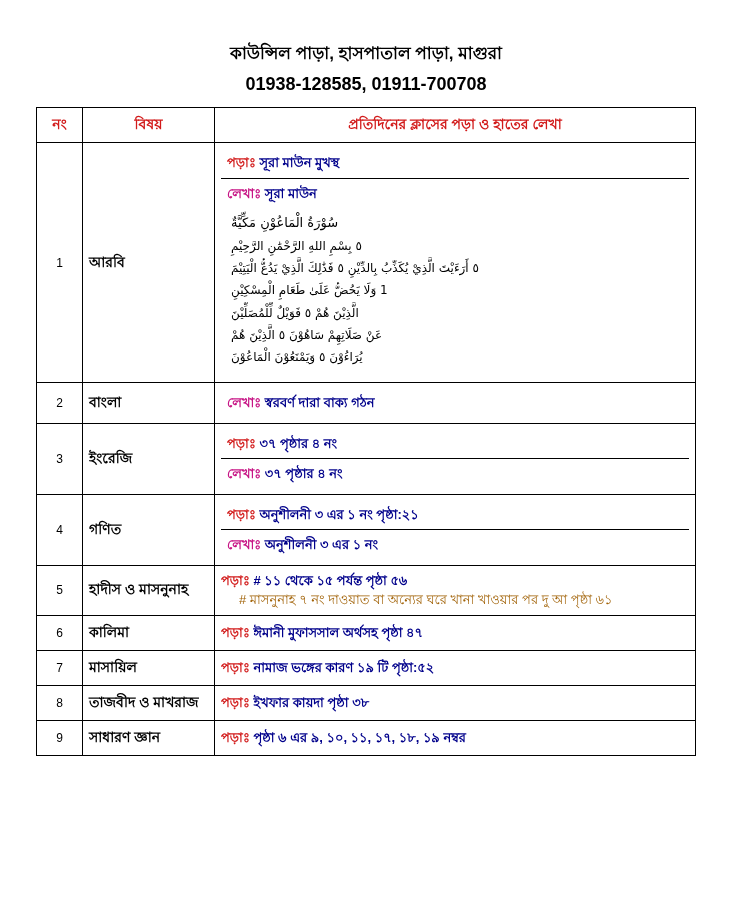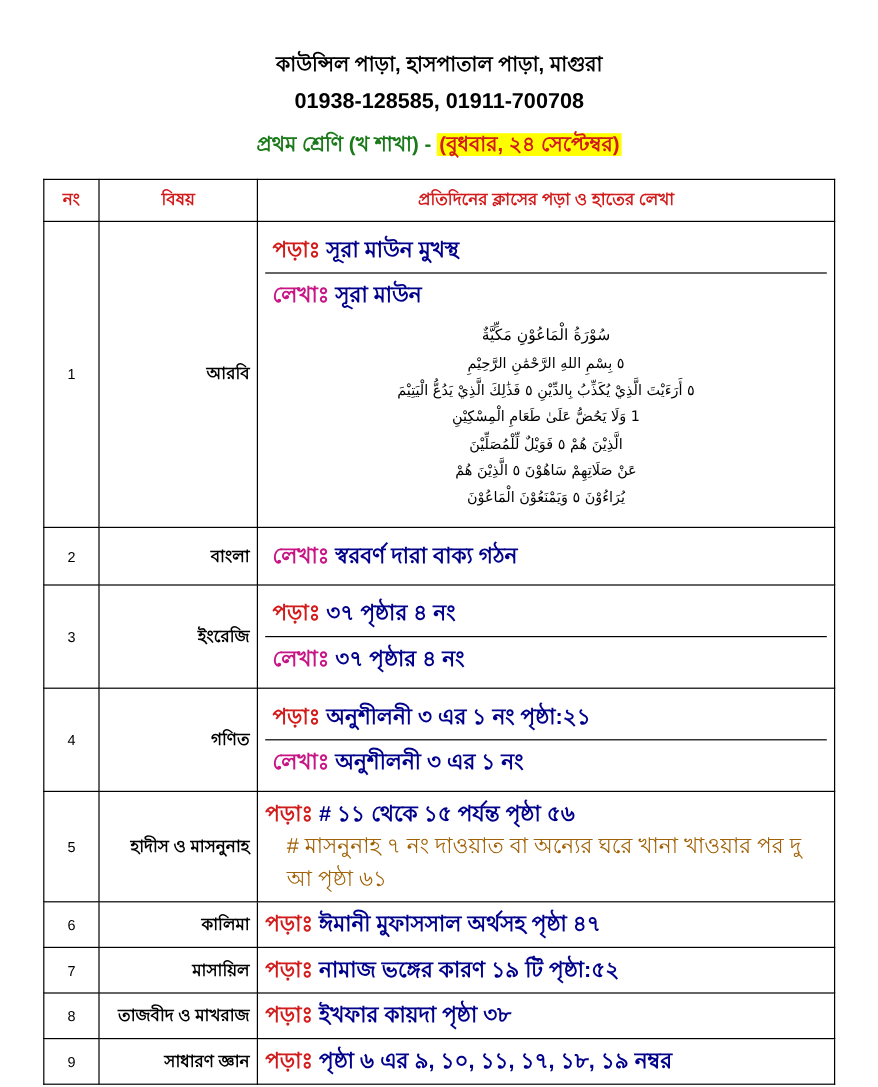--- a/index.html
+++ b/index.html
@@ -69,26 +69,26 @@
     color: #d21b1b;
     font-weight: bold;
     font-size: 14px;
     padding: 8px 4px;
   }
   .cell-no {
     text-align: center;
     font-size: 12px;
   }
   .cell-subject {
-    text-align: right;
+    text-align: left;
     font-weight: bold;
     font-size: 14px;
   }
   .task {
-    font-size: 18px;
+    font-size: 13px;
     line-height: 1.5;
     min-height: 18px;
   }
   .lbl-read {
     color: #d21b1b;
     font-weight: bold;
   }
   .lbl-write {
     color: #c71585;
     font-weight: bold;
@@ -98,21 +98,21 @@
     font-weight: bold;
   }
   .task-sub {
     display: block;
     padding-left: 18px;
     color: #a16207;
     font-weight: normal;
   }
   .arabic-block {
     direction: rtl;
-    text-align: center;
+    text-align: left;
     font-family: "DejaVu Sans", sans-serif;
     font-size: 12px;
     line-height: 1.85;
     color: #000;
     padding: 8px 4px 4px 4px;
   }
   .arabic-block .aline { display: block; white-space: nowrap; }
   .arabic-title { font-size: 13px; }
   .nested { padding: 0; }
   .nested td { border-left: 0; border-right: 0; }
@@ -135,23 +135,20 @@
 </head>
 <body>
 
 <div class="page">
 
   <div class="header">
     <div class="madrasa-address">কাউন্সিল পাড়া, হাসপাতাল পাড়া, মাগুরা</div>
     <div class="madrasa-phone">01938-128585, 01911-700708</div>
   </div>
 
-  <div class="class-line">
-    <span class="part-green">প্রথম শ্রেণি (খ শাখা) - </span><span class="part-high">(বুধবার, ২৪ সেপ্টেম্বর)</span>
-  </div>
 
   <table class="routine">
     <colgroup>
       <col class="col-no">
       <col class="col-subject">
       <col>
     </colgroup>
     <thead>
       <tr class="head-row">
         <th>নং</th>

